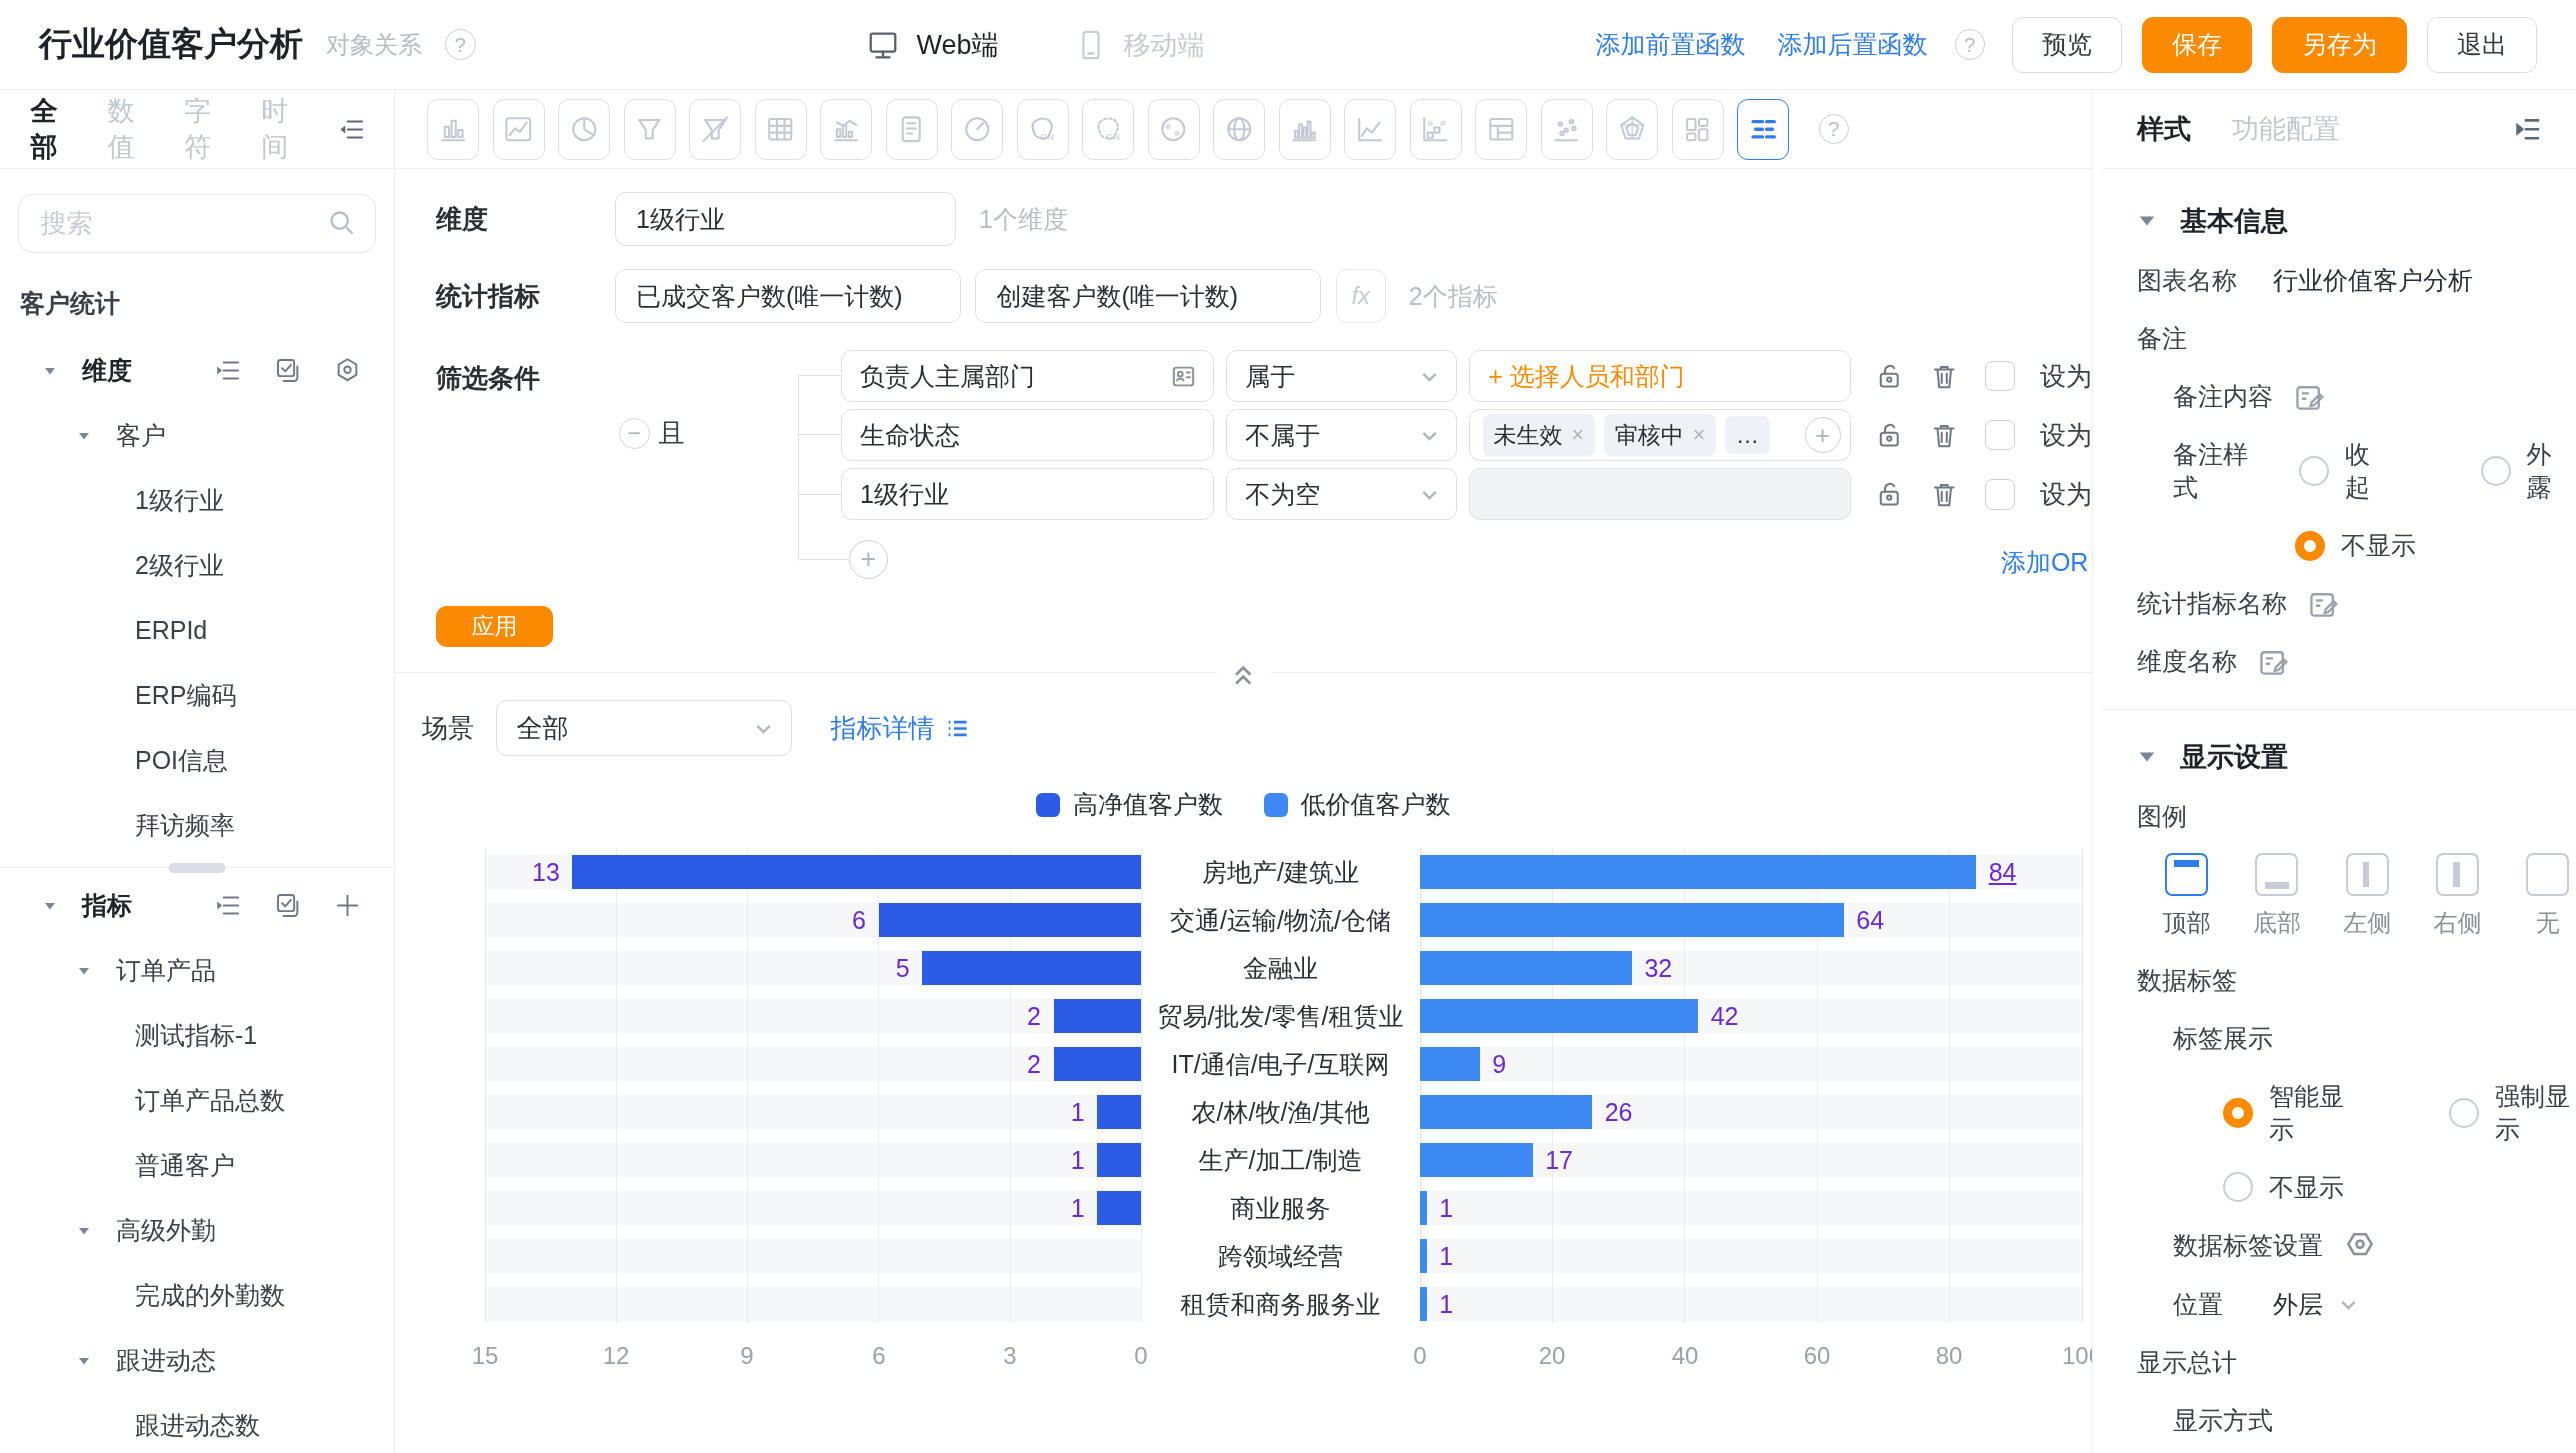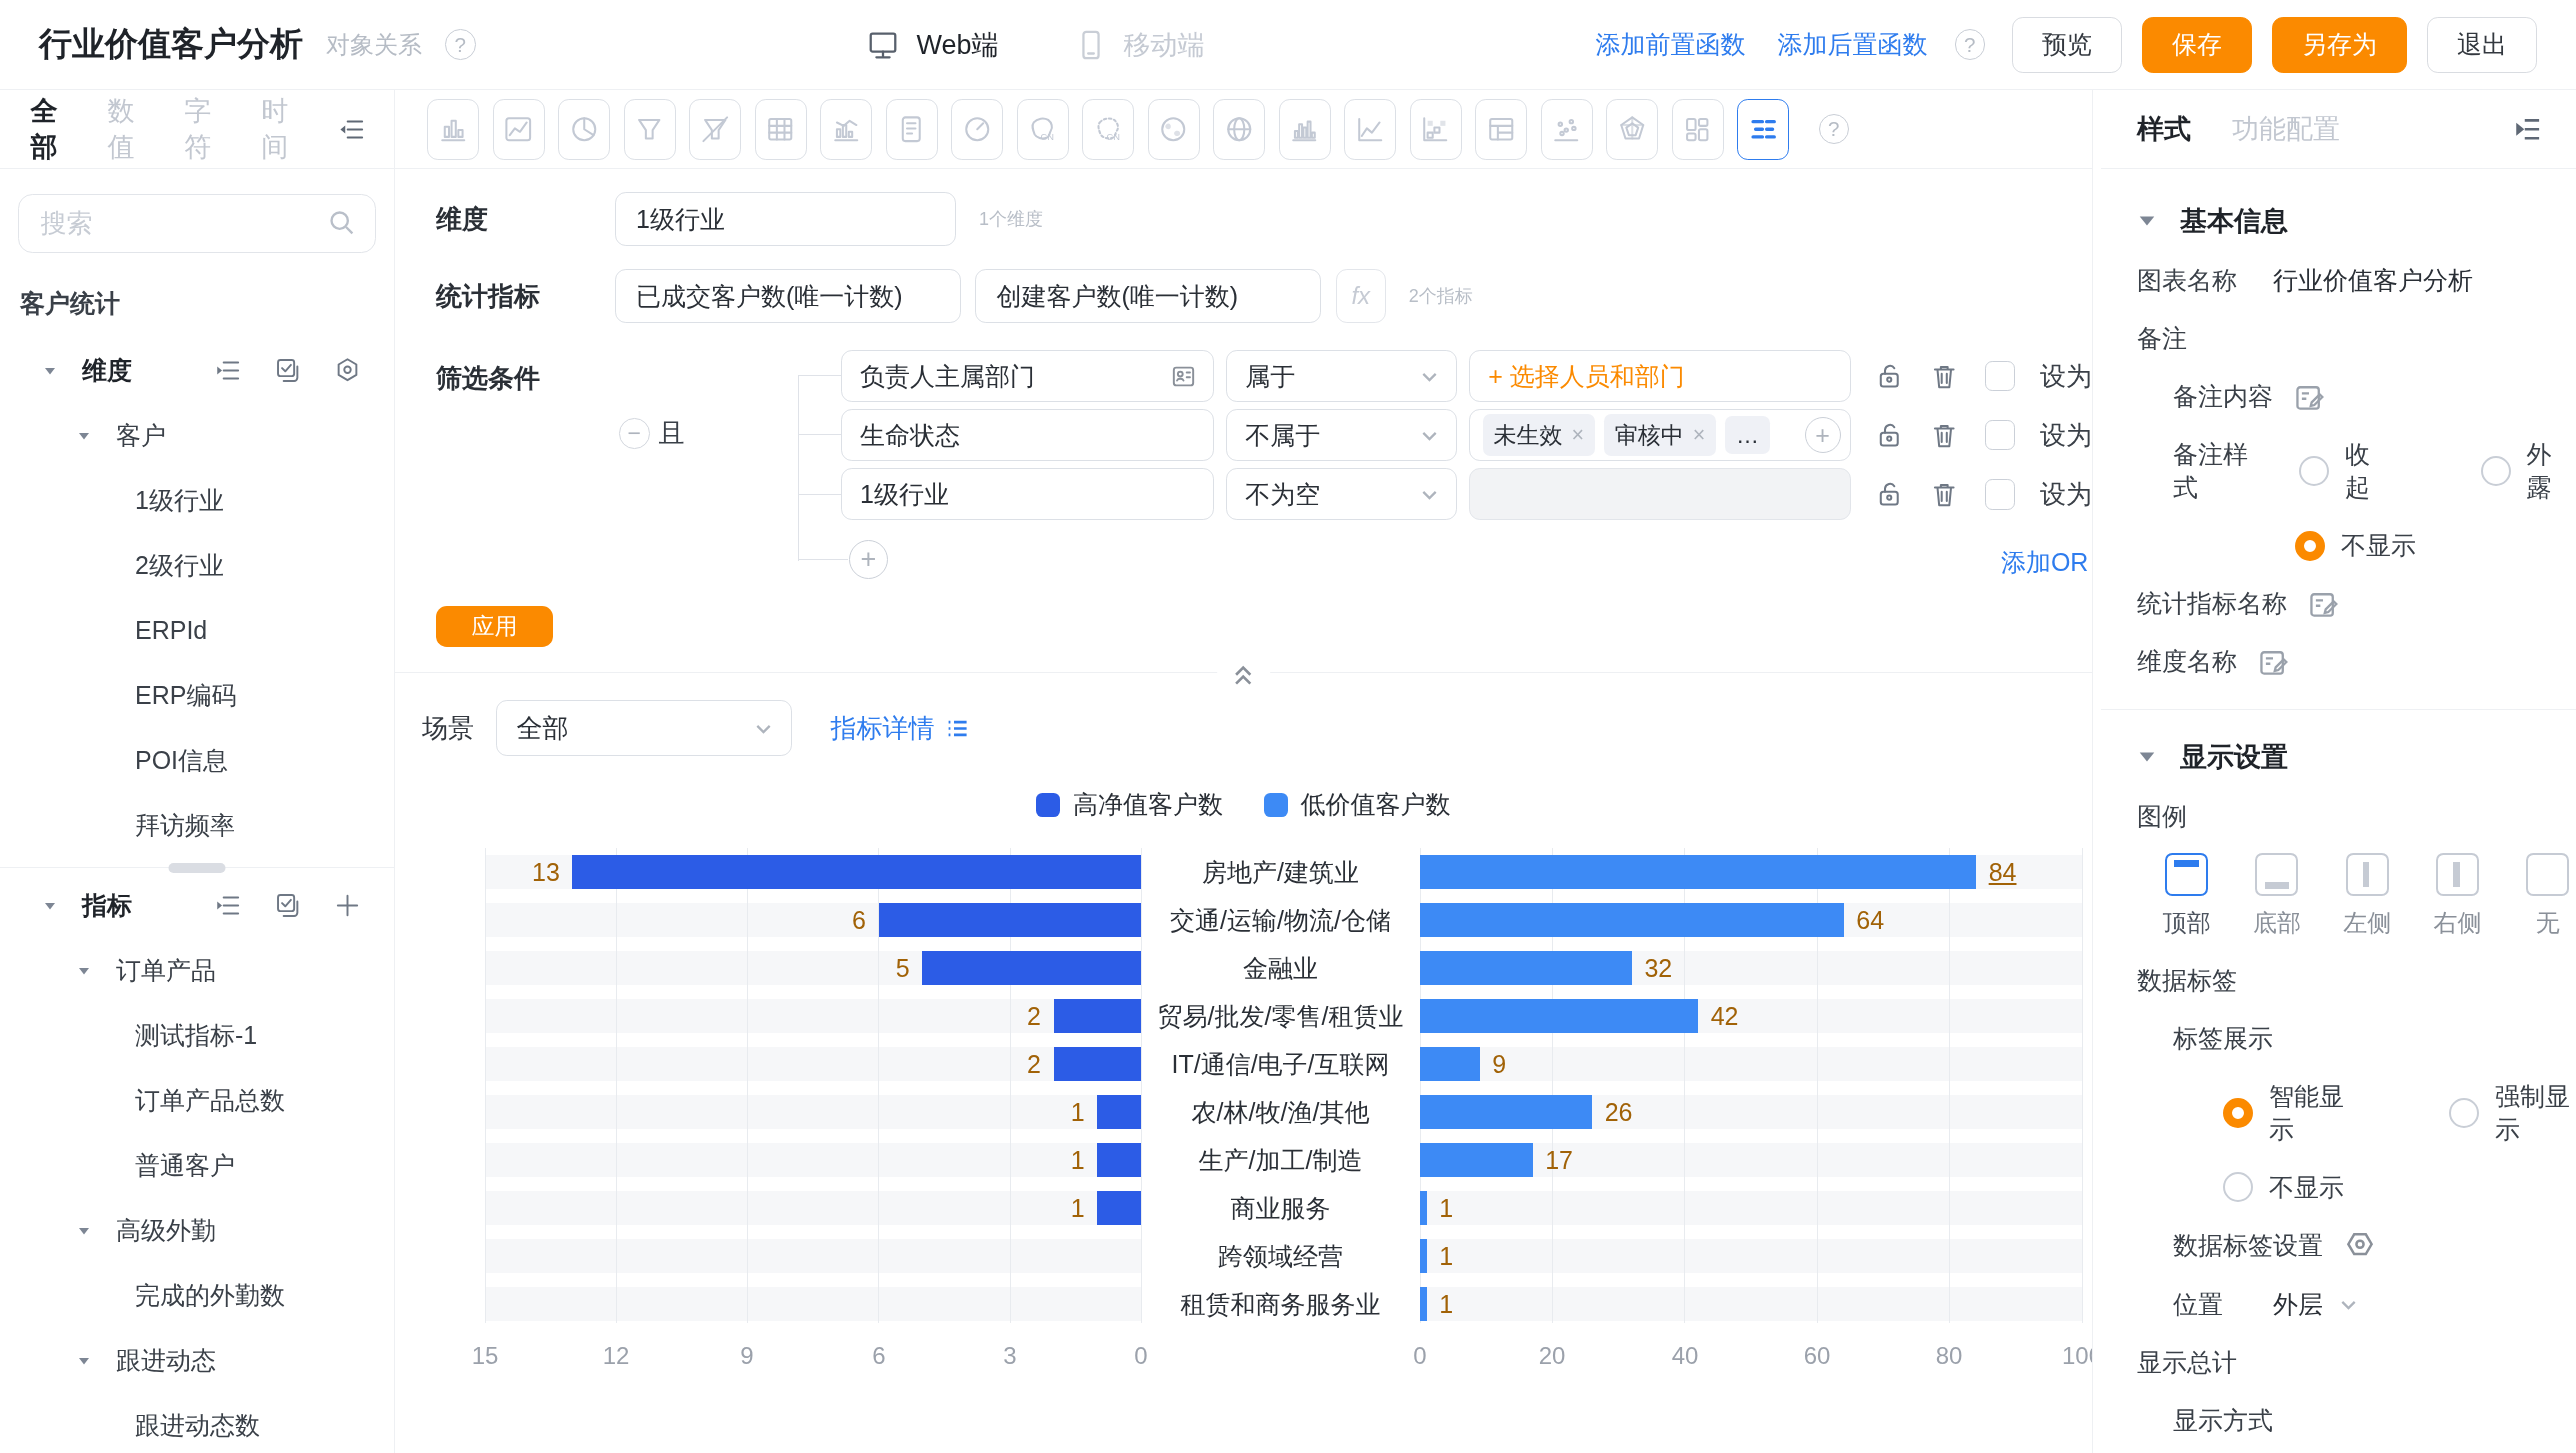--- a/index.html
+++ b/index.html
@@ -56,21 +56,21 @@
   .toolbar { height:79px; display:flex; align-items:center; gap:13.5px; padding-left:32px; border-bottom:0.9px solid #EEF0F3; }
   .tool { width:52px; height:61px; border:1.8px solid #DCE0E6; border-radius:10.8px; flex:none;
     display:flex; align-items:center; justify-content:center; color:#C3C9D4; background:#fff; }
   .tool.active { border-color:#2E7CEE; color:#2E7CEE; }
   .tb-help { margin-left:16px; }
 
   .cfg-row { display:flex; align-items:center; margin:23px 0 0 41px; font-size:26px; }
   .cfg-label { width:179px; font-weight:700; color:#2A2F36; flex:none; }
   .chip { height:54px; border:1.8px solid #DCE0E6; border-radius:10.8px; display:flex; align-items:center;
     padding:0 20px; font-size:25px; color:#2A2F36; background:#fff; }
-  .hint { color:#B8BEC7; margin-left:23px; font-size:18px; }
+  .hint { color:#B8BEC7; margin-left:23px; font-size:25px; }
   .fxbox { width:50px; height:54px; border:1.8px solid #E3E6EB; border-radius:10.8px; margin-left:14.4px;
     display:flex; align-items:center; justify-content:center; color:#C6CBD4; font-size:24px; font-style:italic; }
 
   .filters { position:relative; margin:27px 0 0 41px; height:240px; font-size:26px; }
   .filters .cfg-label { position:absolute; left:0; top:10.8px; }
   .and-node { position:absolute; left:183px; top:66px; display:flex; align-items:center; gap:9px; color:#3A4048; }
   .mcirc { width:30.5px; height:30.5px; border:1.8px solid #D3D7DE; border-radius:50%; color:#AEB4BD;
     display:flex; align-items:center; justify-content:center; font-size:23px; }
   .vline { position:absolute; left:362px; top:26px; height:185px; border-left:1.8px solid #DFE2E8; }
   .hstub { position:absolute; height:0; border-top:1.8px solid #DFE2E8; left:362px; width:43px; }
@@ -116,21 +116,21 @@
 
   .chart { margin:27px 0 0 90px; width:1597px; position:relative; }
   .c-rows { position:relative; }
   .gridline { position:absolute; top:0; width:0.9px; background:#E8EBEF; z-index:2; }
   .c-row { display:flex; height:48px; position:relative; }
   .pl { width:656px; position:relative; }
   .pc { width:279px; display:flex; align-items:center; justify-content:center; font-size:25px; color:#2A2F36; }
   .pr { width:662px; position:relative; }
   .track { position:absolute; left:0; right:0; top:7.2px; height:34px; background:#F6F7F9; z-index:1; }
   .bar { position:absolute; top:7.2px; height:34px; z-index:3; }
-  .blab { position:absolute; top:0; height:48px; display:flex; align-items:center; font-size:25px; color:#a16207; z-index:4; }
+  .blab { position:absolute; top:0; height:48px; display:flex; align-items:center; font-size:25px; color:#6d28d9; z-index:4; }
   .axis { position:relative; height:48px; }
   .tick { position:absolute; top:14.4px; width:72px; text-align:center; font-size:24px; color:#9BA1AB; }
 
   
   .panel { width:484px; border-left:0.9px solid #EEF0F3; flex:none; overflow:hidden;padding-left:8px; }
   .p-tabs { height:79px; display:flex; align-items:center; gap:41px; padding:0 32px 0 36px;
     border-bottom:0.9px solid #EEF0F3; font-size:27px; color:#C2C7D0; }
   .p-tab.active { color:#1F2329; font-weight:700; }
   .p-tabs .trail { margin-left:auto; color:#5F6875; }
   .p-body { padding:5.4px 0 0 36px; font-size:25px; color:#33383F; }

